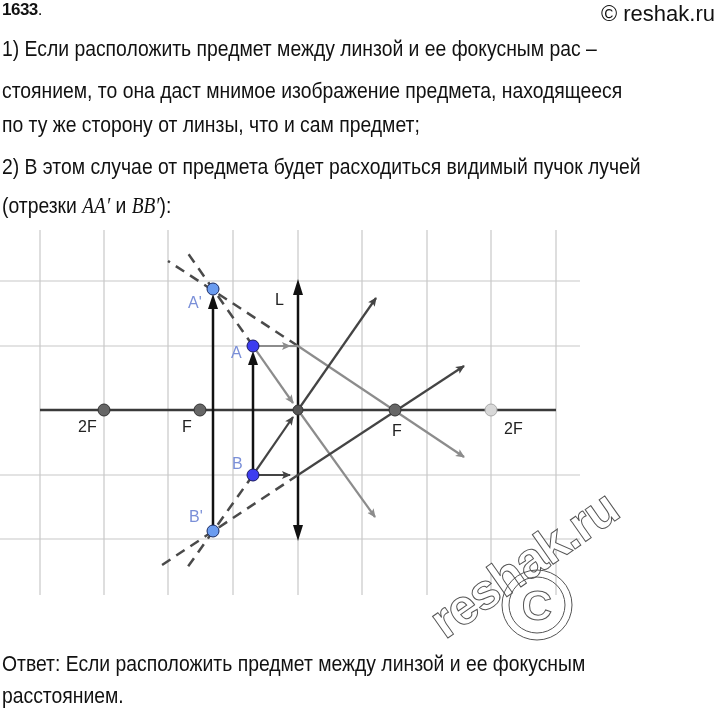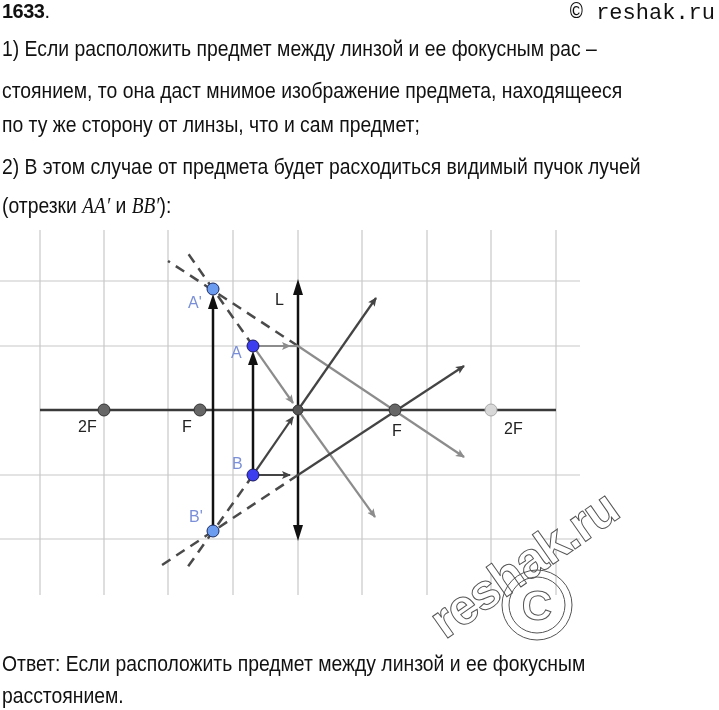--- a/index.html
+++ b/index.html
@@ -1,22 +1,22 @@
 <!DOCTYPE html>
 <html><head>
 <meta charset="utf-8">
 <style>
   html, body { margin: 0; padding: 0; background: #ffffff; }
   body { width: 719px; height: 710px; position: relative; overflow: hidden;
          font-family: "Liberation Serif", "DejaVu Serif", serif; color: #111; }
-  .num { position: absolute; left: 2px; top: 0px; font-size: 20px; font-weight: bold;
+  .num { position: absolute; left: 2px; top: 0px; font-size: 17px; font-weight: bold;
          font-family: "Liberation Sans", "DejaVu Sans", sans-serif; letter-spacing: -0.5px; }
   .num .dot { font-weight: normal; }
   .copy { position: absolute; right: 4px; top: 1px; font-size: 22px;
-          font-family: Liberation Mono, monospace; }
+          font-family: Liberation Sans, sans-serif; }
   .line { position: absolute; left: 2px; font-size: 22.5px; white-space: nowrap;
           font-family: "Liberation Sans Narrow", "Liberation Sans", sans-serif;
           transform-origin: left top; transform: scaleX(0.86); }
   .l1 { top: 36px; } .l2 { top: 78px; } .l3 { top: 112px; }
   .l4 { top: 154px; } .l5 { top: 193px; }
   .ans1 { top: 651px; } .ans2 { top: 683px; }
   .it { font-style: italic; font-family: "Liberation Serif", serif; }
   svg.fig { position: absolute; left: 0; top: 0; }
   .lbl { font-family: "Liberation Sans", "DejaVu Sans", sans-serif; font-size: 16px; }
 </style>

